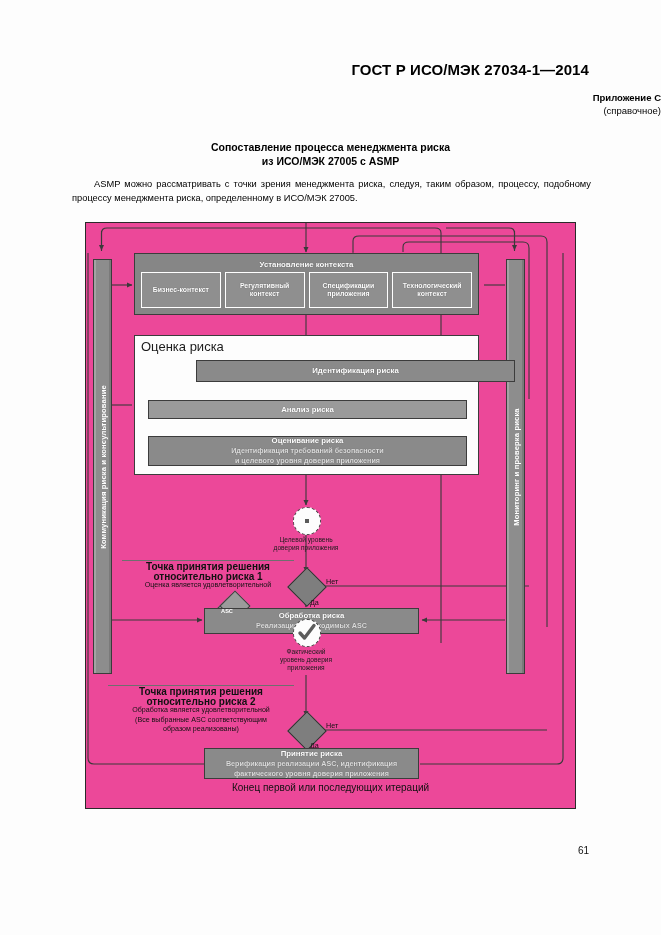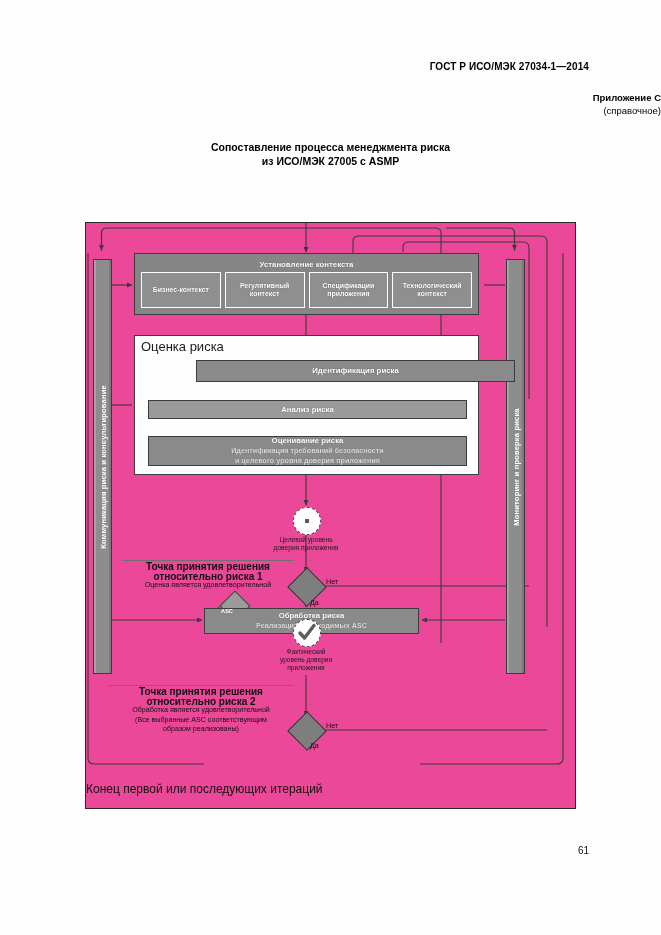--- a/index.html
+++ b/index.html
@@ -19,21 +19,21 @@
     position: absolute;
     inset: 0;
     background: #fdfdfd;
   }
 
   
   .std-header {
     position: absolute;
     top: 61px;
     right: 72px;
-    font-size: 10px;
+    font-size: 15px;
     font-weight: bold;
     letter-spacing: 0.1px;
     white-space: nowrap;
     text-align: center;
   }
   .annex-block {
     position: absolute;
     top: 91px;
     left: 0;
     right: 0;
@@ -238,22 +238,22 @@
     border-top: 1px solid #6f6f6f;
   }
 
   
   #box-treat  { left: 118px; top: 385px; width: 215px; height: 26px; }
   #box-accept { left: 118px; top: 525px; width: 215px; height: 31px; }
 
   .end-note {
     position: absolute;
     left: 0; right: 0;
-    text-align: left;
-    font-size: 12px;
+    text-align: center;
+    font-size: 10px;
     color: #111111;
   }
   #note-end { top: 559px; }
 
   
   .asc-icon {
     position: absolute;
     left: 128px; top: 372px;
     width: 38px; height: 34px;
   }
@@ -308,20 +308,23 @@
   <div class="annex-block">
     <div>Приложение С</div>
     <div class="sub">(справочное)</div>
   </div>
 
   <div class="doc-title">
     <div>Сопоставление процесса менеджмента риска</div>
     <div>из ИСО/МЭК 27005 с ASMP</div>
   </div>
 
+  <div class="intro">
+    <span class="indent"></span><span>ASMP можно рассматривать с точки зрения менеджмента риска, следуя, таким образом, процессу, подобному процессу менеджмента риска, определенному в ИСО/МЭК 27005.</span>
+  </div>
 
   <div class="figure">
     <div class="fig-inner">
 
       <svg class="wires" width="487" height="583" viewBox="0 0 487 583">
         <defs>
           <marker id="ah" markerWidth="7" markerHeight="7" refX="5.2" refY="2.6" orient="auto" markerUnits="userSpaceOnUse">
             <path d="M0,0 L5.6,2.6 L0,5.2 z" fill="#3a3a3a"></path>
           </marker>
         </defs>
@@ -459,20 +462,25 @@
 
       <div class="dp-note" id="dp2">
         <div class="t1">Точка принятия решения</div>
         <div class="t1">относительно риска 2</div>
         <div class="t2">Обработка является удовлетворительной</div>
         <div class="t2">(Все выбранные ASC соответствующим</div>
         <div class="t2">образом реализованы)</div>
       </div>
       <div class="dp-rule" style="left:22px; top:462px; width:186px;"></div>
 
+      <div class="gbox" id="box-accept">
+        <span>Принятие риска</span>
+        <span class="sub">Верификация реализации ASC, идентификация</span>
+        <span class="sub">фактического уровня доверия приложения</span>
+      </div>
 
       <div class="end-note" id="note-end">Конец первой или последующих итераций</div>
 
     </div>
   </div>
 
 
   <div class="folio">61</div>
 
 </div>

